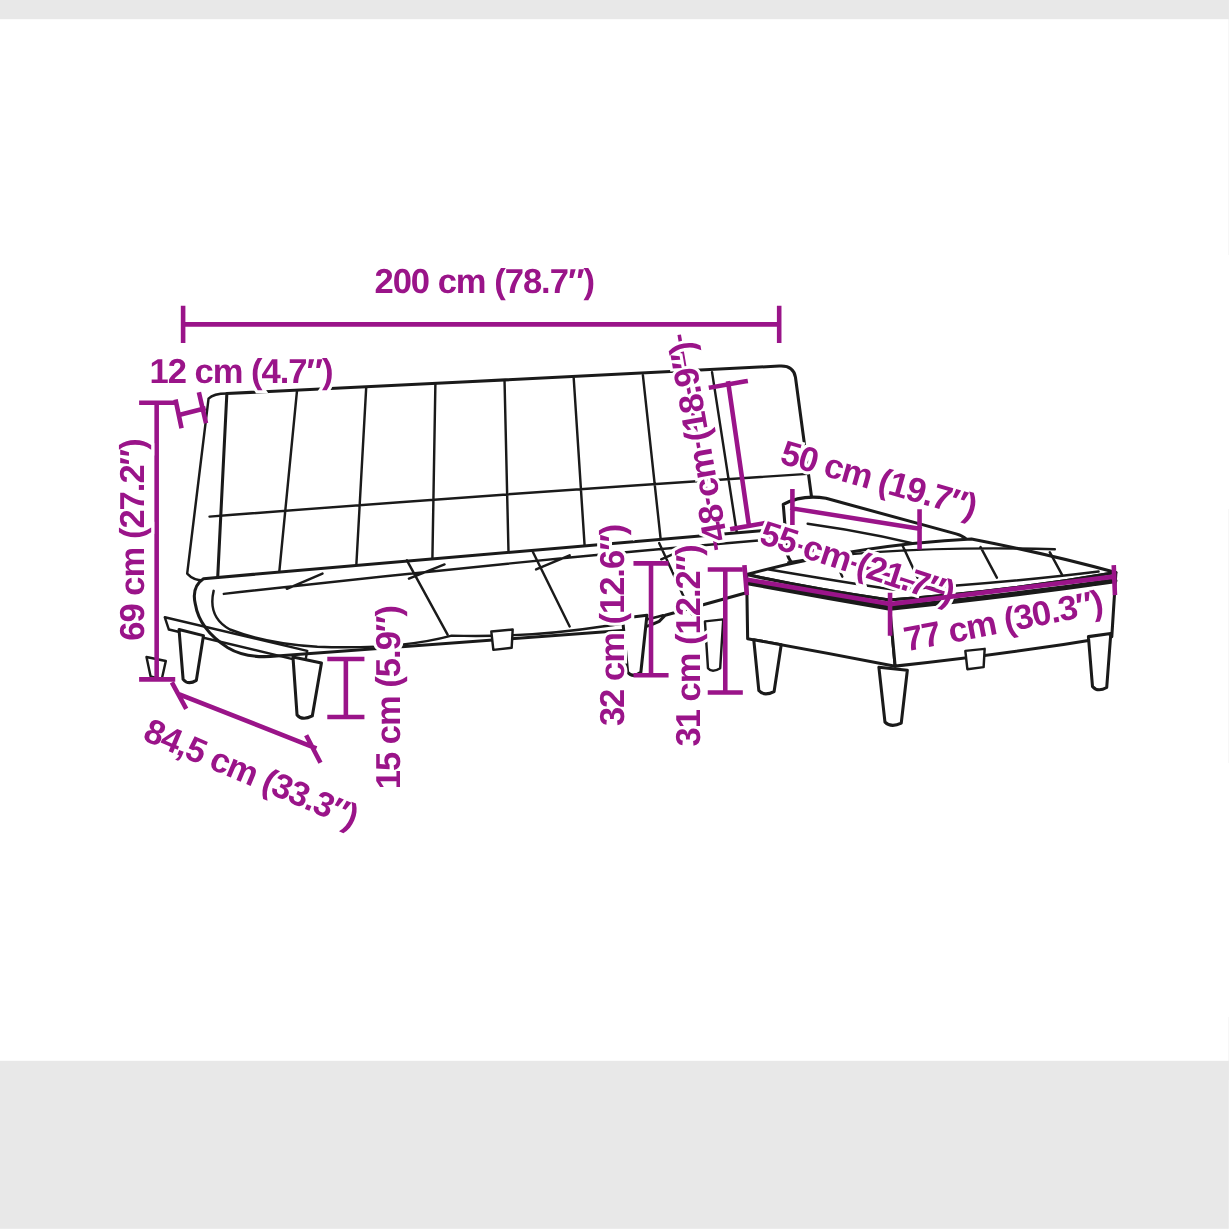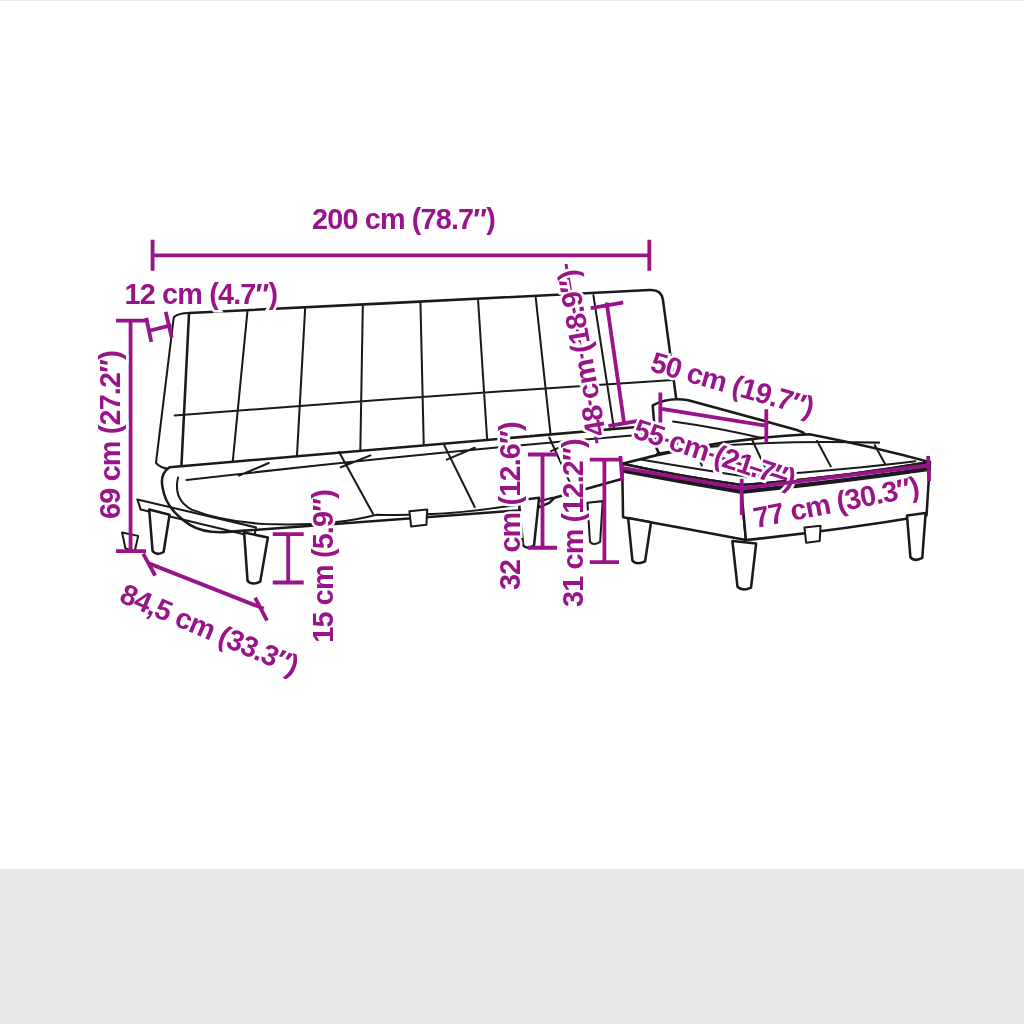--- a/index.html
+++ b/index.html
@@ -1,19 +1,19 @@
 <!DOCTYPE html>
 <html style="--color-dimension: #9A1489; --color-outline: #1A1A1A; --color-background: #FFFFFF;"><head>
 <meta charset="utf-8">
 <style>
   html,body{margin:0;padding:0;background:#e8e8e8;}
   .stage{
     width:1024px;height:868px;
     background:var(--color-background,#fff);
-    position:relative;margin:1px auto;overflow:hidden;
+    position:relative;margin:16px auto;overflow:hidden;
     font-family:"Liberation Sans",sans-serif;
   }
   svg{display:block;width:100%;height:100%;}
   .furniture path, .furniture line{
     stroke:var(--color-outline,#1a1a1a);
     stroke-width:3;fill:none;stroke-linecap:round;stroke-linejoin:round;
   }
   .furniture .fill-white{fill:#fff;}
   .furniture .rim{stroke-width:5;}
   .furniture .thin{stroke-width:2.4;}

